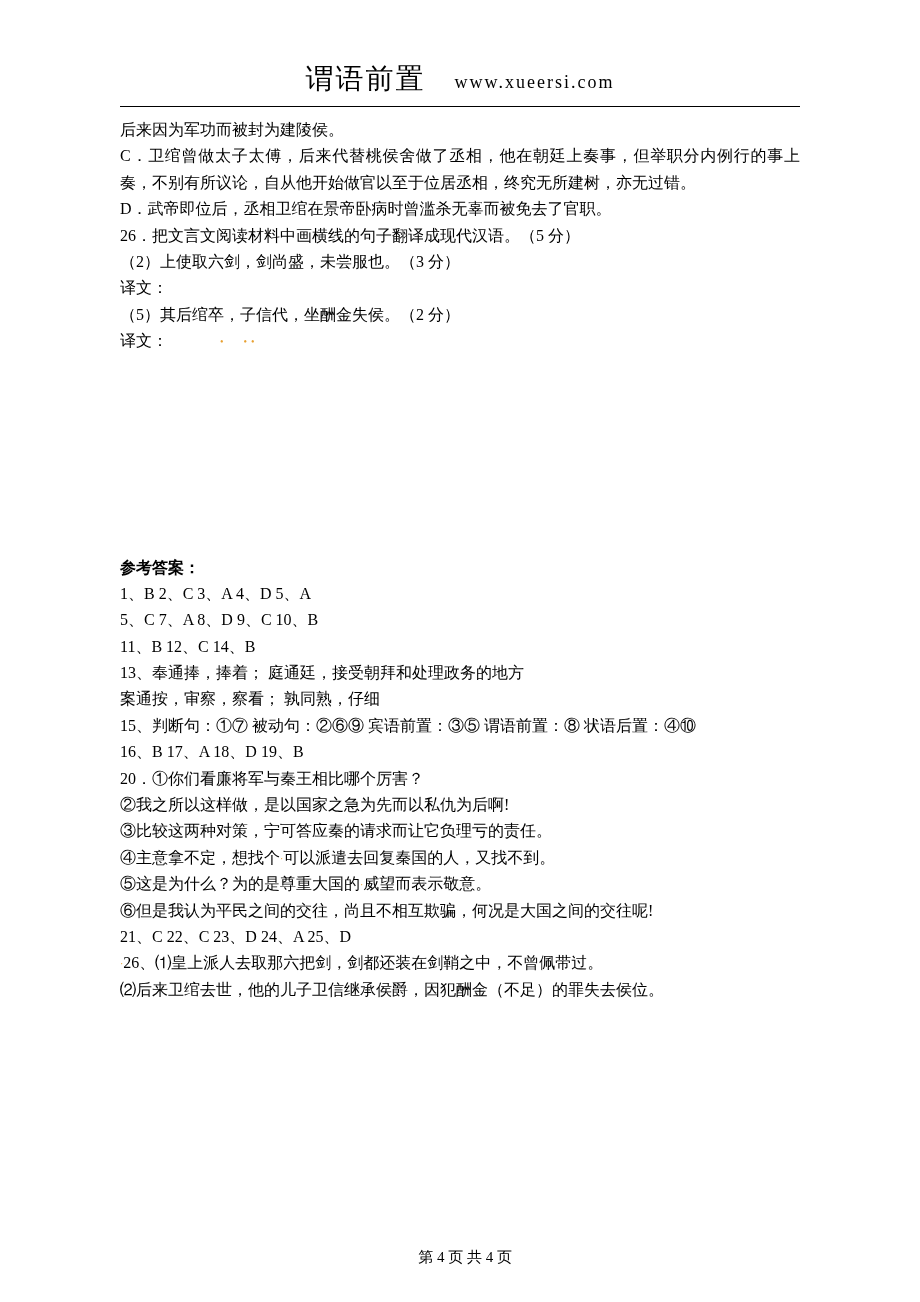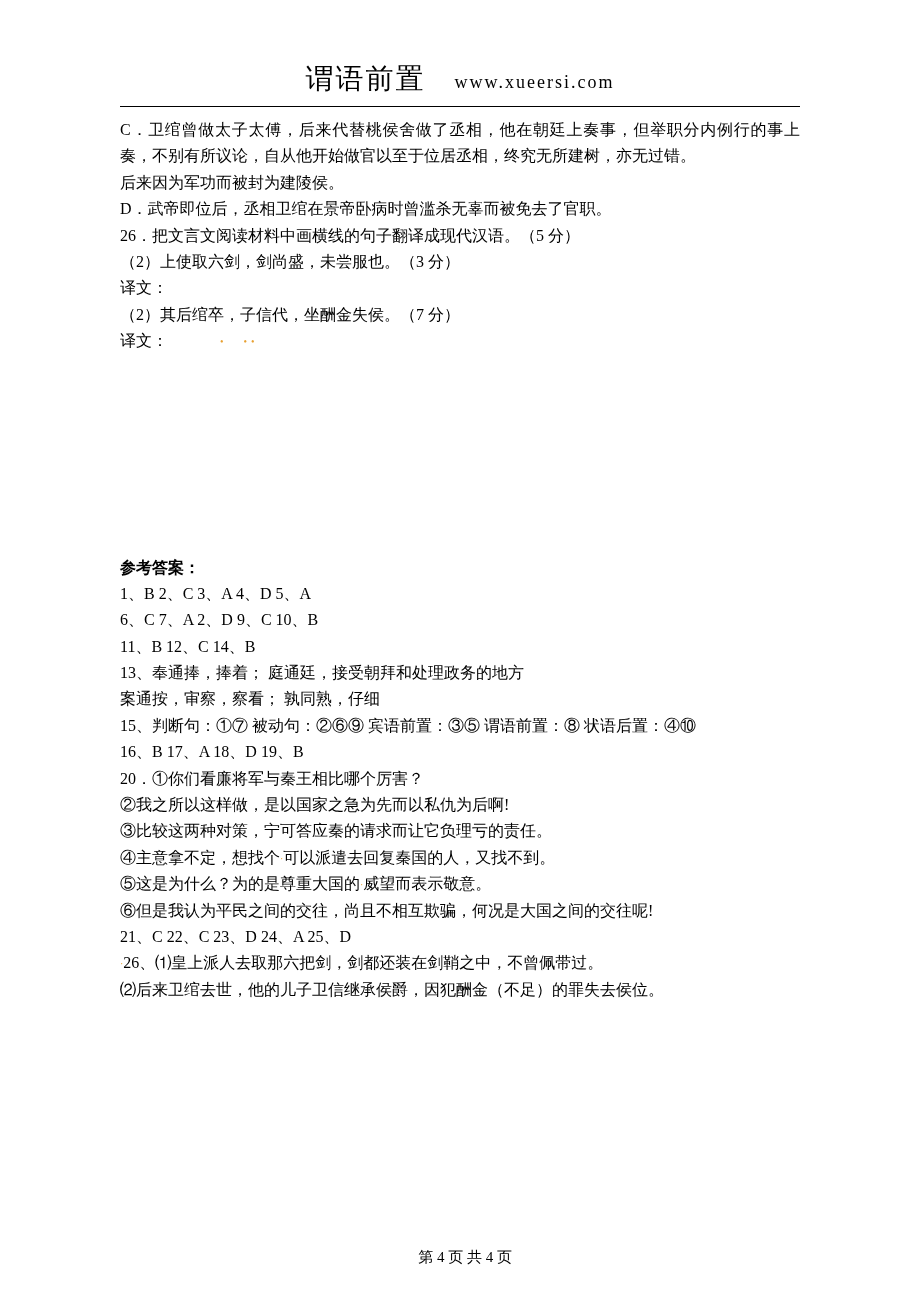--- a/index.html
+++ b/index.html
@@ -77,33 +77,33 @@
 <body>
 
 <div class="page">
   <div class="header">
     <span class="header-brand">谓语前置</span>
     <span class="header-url">www.xueersi.com</span>
   </div>
   <hr class="divider">
 
   <div class="content">
+    <p>后来因为军功而被封为建陵侯。</p>
     <p>C．卫绾曾做太子太傅，后来代替桃侯舍做了丞相，他在朝廷上奏事，但举职分内例行的事上奏，不别有所议论，自从他开始做官以至于位居丞相，终究无所建树，亦无过错。</p>
-    <p>后来因为军功而被封为建陵侯。</p>
     <p>D．武帝即位后，丞相卫绾在景帝卧病时曾滥杀无辜而被免去了官职。</p>
     <p>26．把文言文阅读材料中画横线的句子翻译成现代汉语。（5 分）</p>
     <p>（2）上使取六剑，剑尚盛，未尝服也。（3 分）</p>
     <p><span>译文：</span></p>
-    <p>（2）其后绾卒，子信代，坐酬金失侯。（7 分）</p>
+    <p>（5）其后绾卒，子信代，坐酬金失侯。（2 分）</p>
     <p><span>译文：</span>&nbsp;&nbsp;&nbsp;&nbsp;&nbsp;&nbsp;&nbsp;&nbsp;&nbsp;&nbsp;&nbsp;&nbsp;&nbsp;<span class="orange-dot">•</span>&nbsp;&nbsp;&nbsp;&nbsp;&nbsp;<span class="orange-dot">•</span>&nbsp;<span class="orange-dot">•</span></p>
 
     <div class="answer-section">
       <p class="answer-title">参考答案：</p>
       <p> 1、B   2、C   3、A   4、D   5、A</p>
-      <p> 6、C   7、A   2、D   9、C   10、B</p>
+      <p> 5、C   7、A   8、D   9、C   10、B</p>
       <p> 11、B  12、C  14、B</p>
       <p> 13、奉通捧，捧着；      庭通廷，接受朝拜和处理政务的地方</p>
       <p>案通按，审察，察看；  孰同熟，仔细</p>
       <p> 15、判断句：①⑦ 被动句：②⑥⑨  宾语前置：③⑤  谓语前置：⑧  状语后置：④⑩</p>
       <p> 16、B 17、A 18、D 19、B</p>
       <p> 20．①你们看廉将军与秦王相比哪个厉害？</p>
       <p>②我之所以这样做，是以国家之急为先而以私仇为后啊!</p>
       <p>③比较这两种对策，宁可答应秦的请求而让它负理亏的责任。</p>
       <p>④主意拿不定，想找个<span class="orange-dot">·</span>可以派遣去回复秦国的人，又找不到。</p>
       <p>⑤这是为什么？为的是尊重大国的<span class="orange-dot">·</span>威望而表示敬意。</p>

